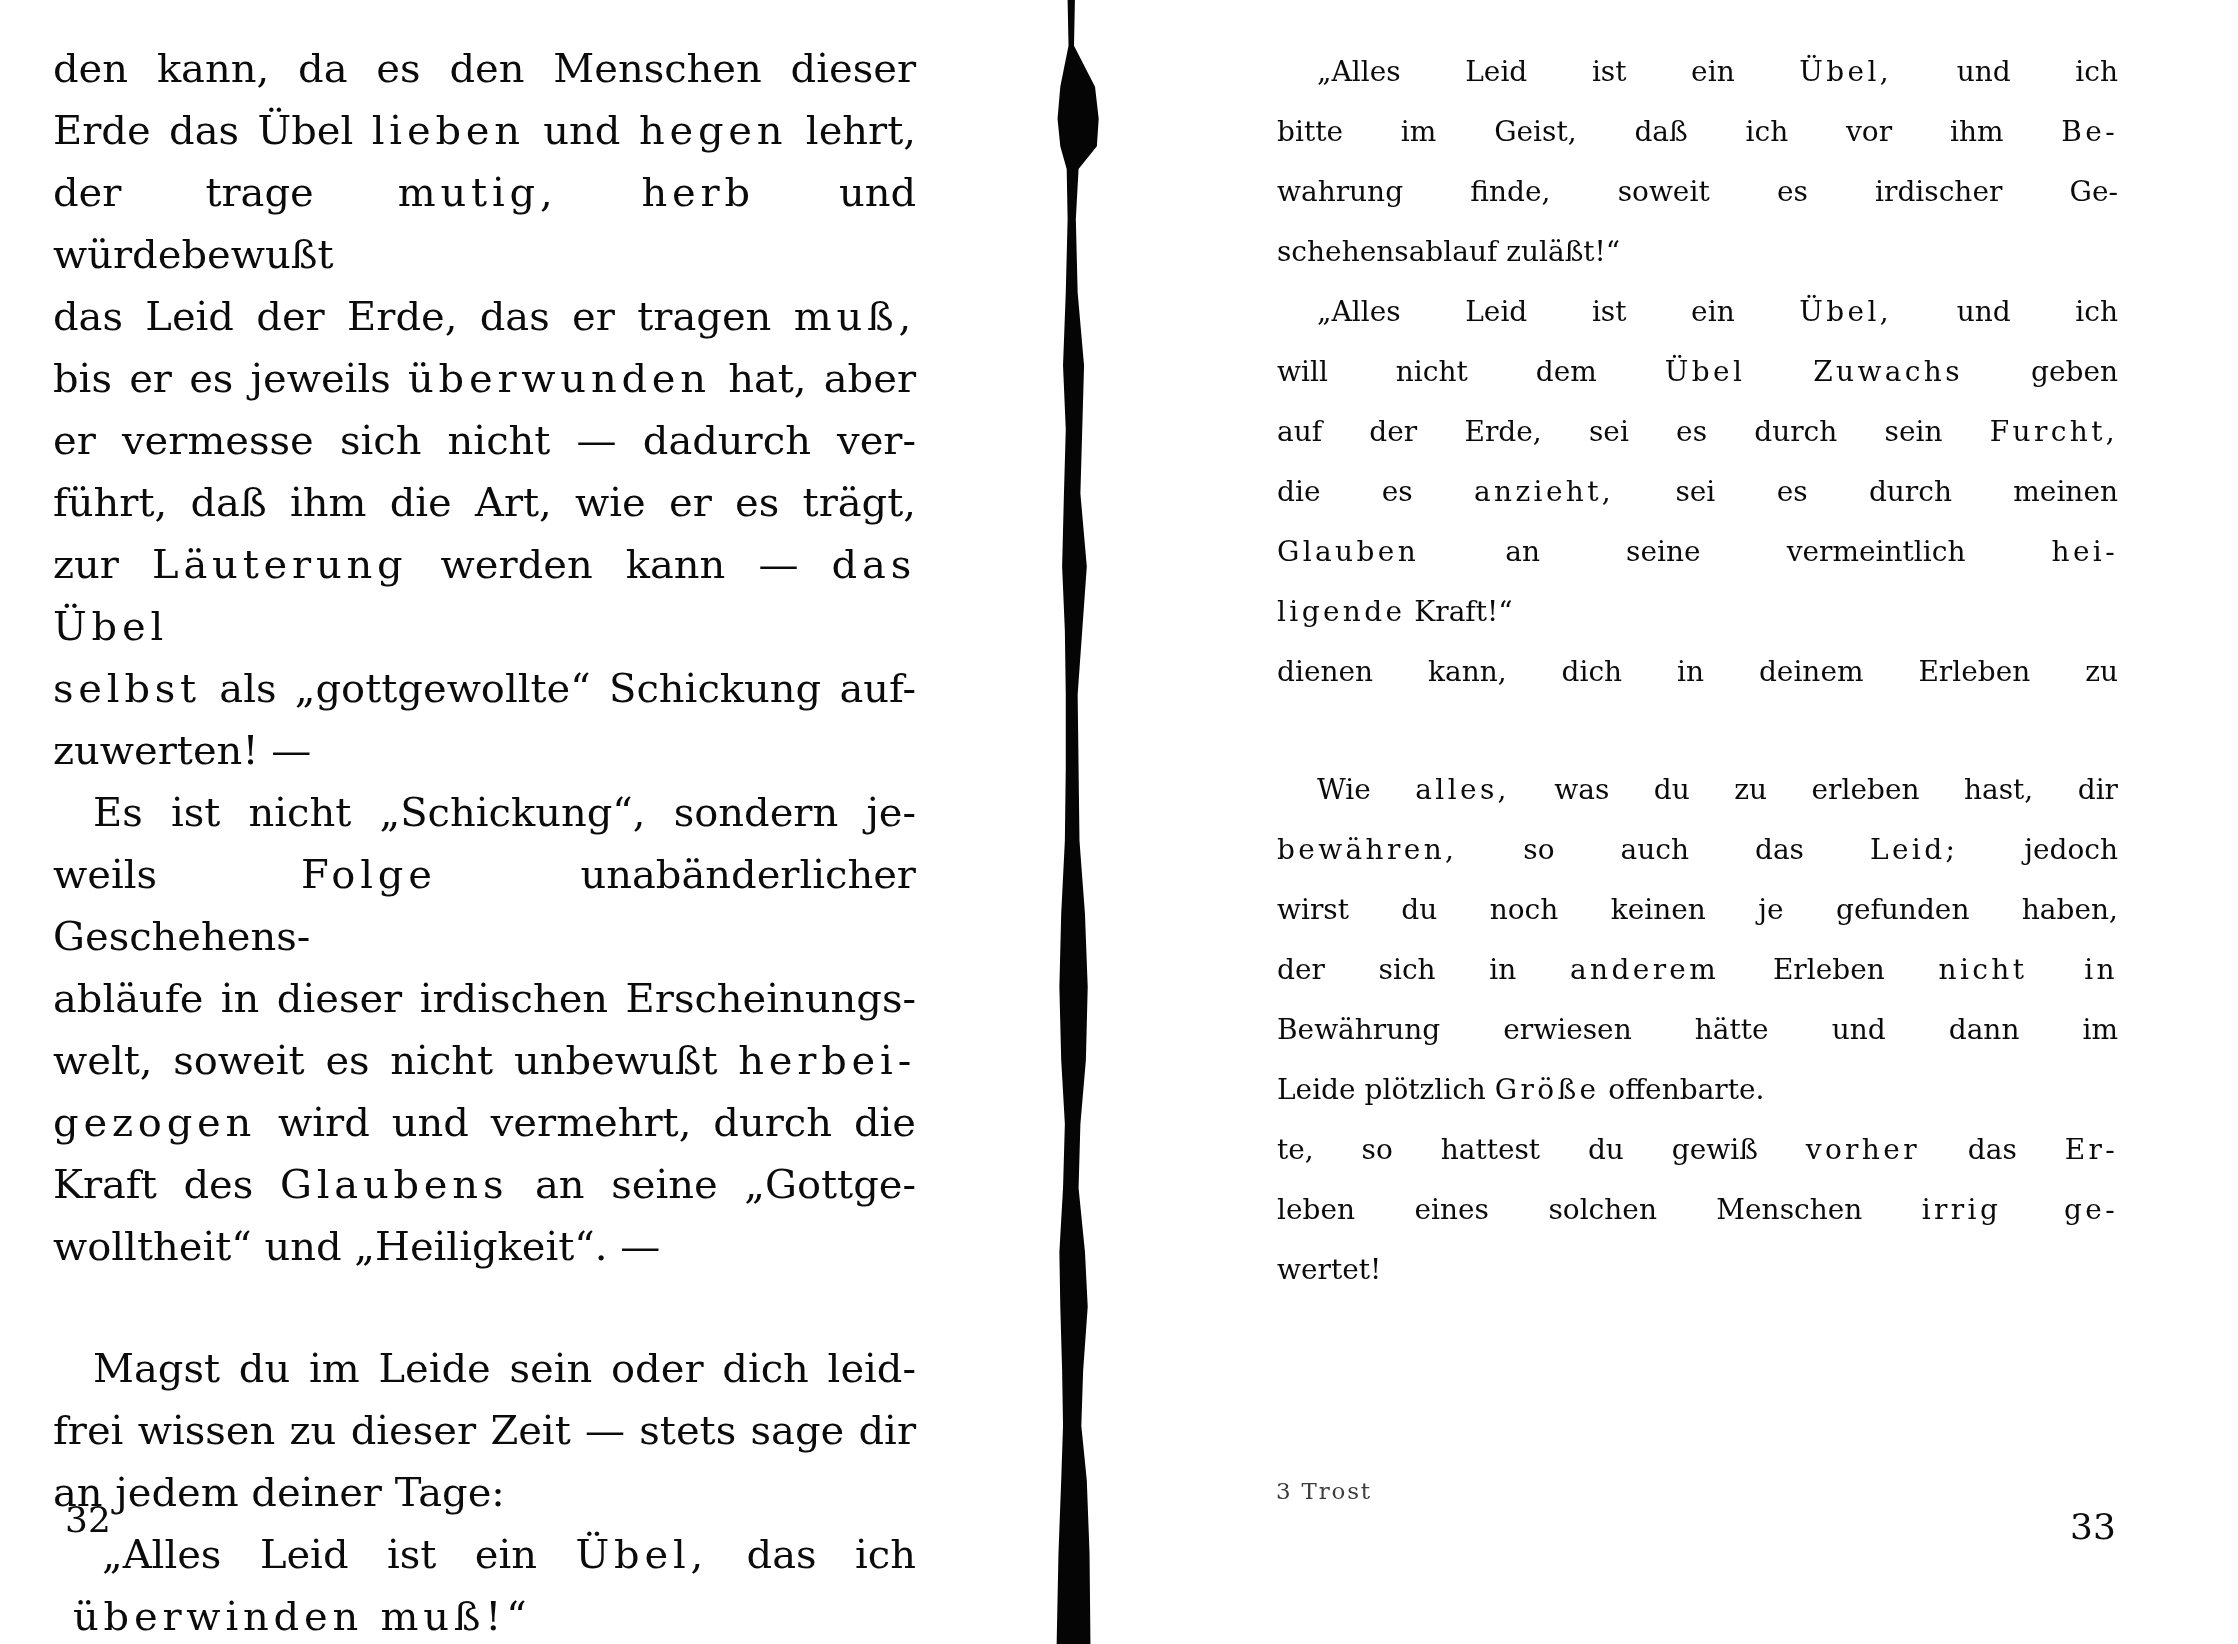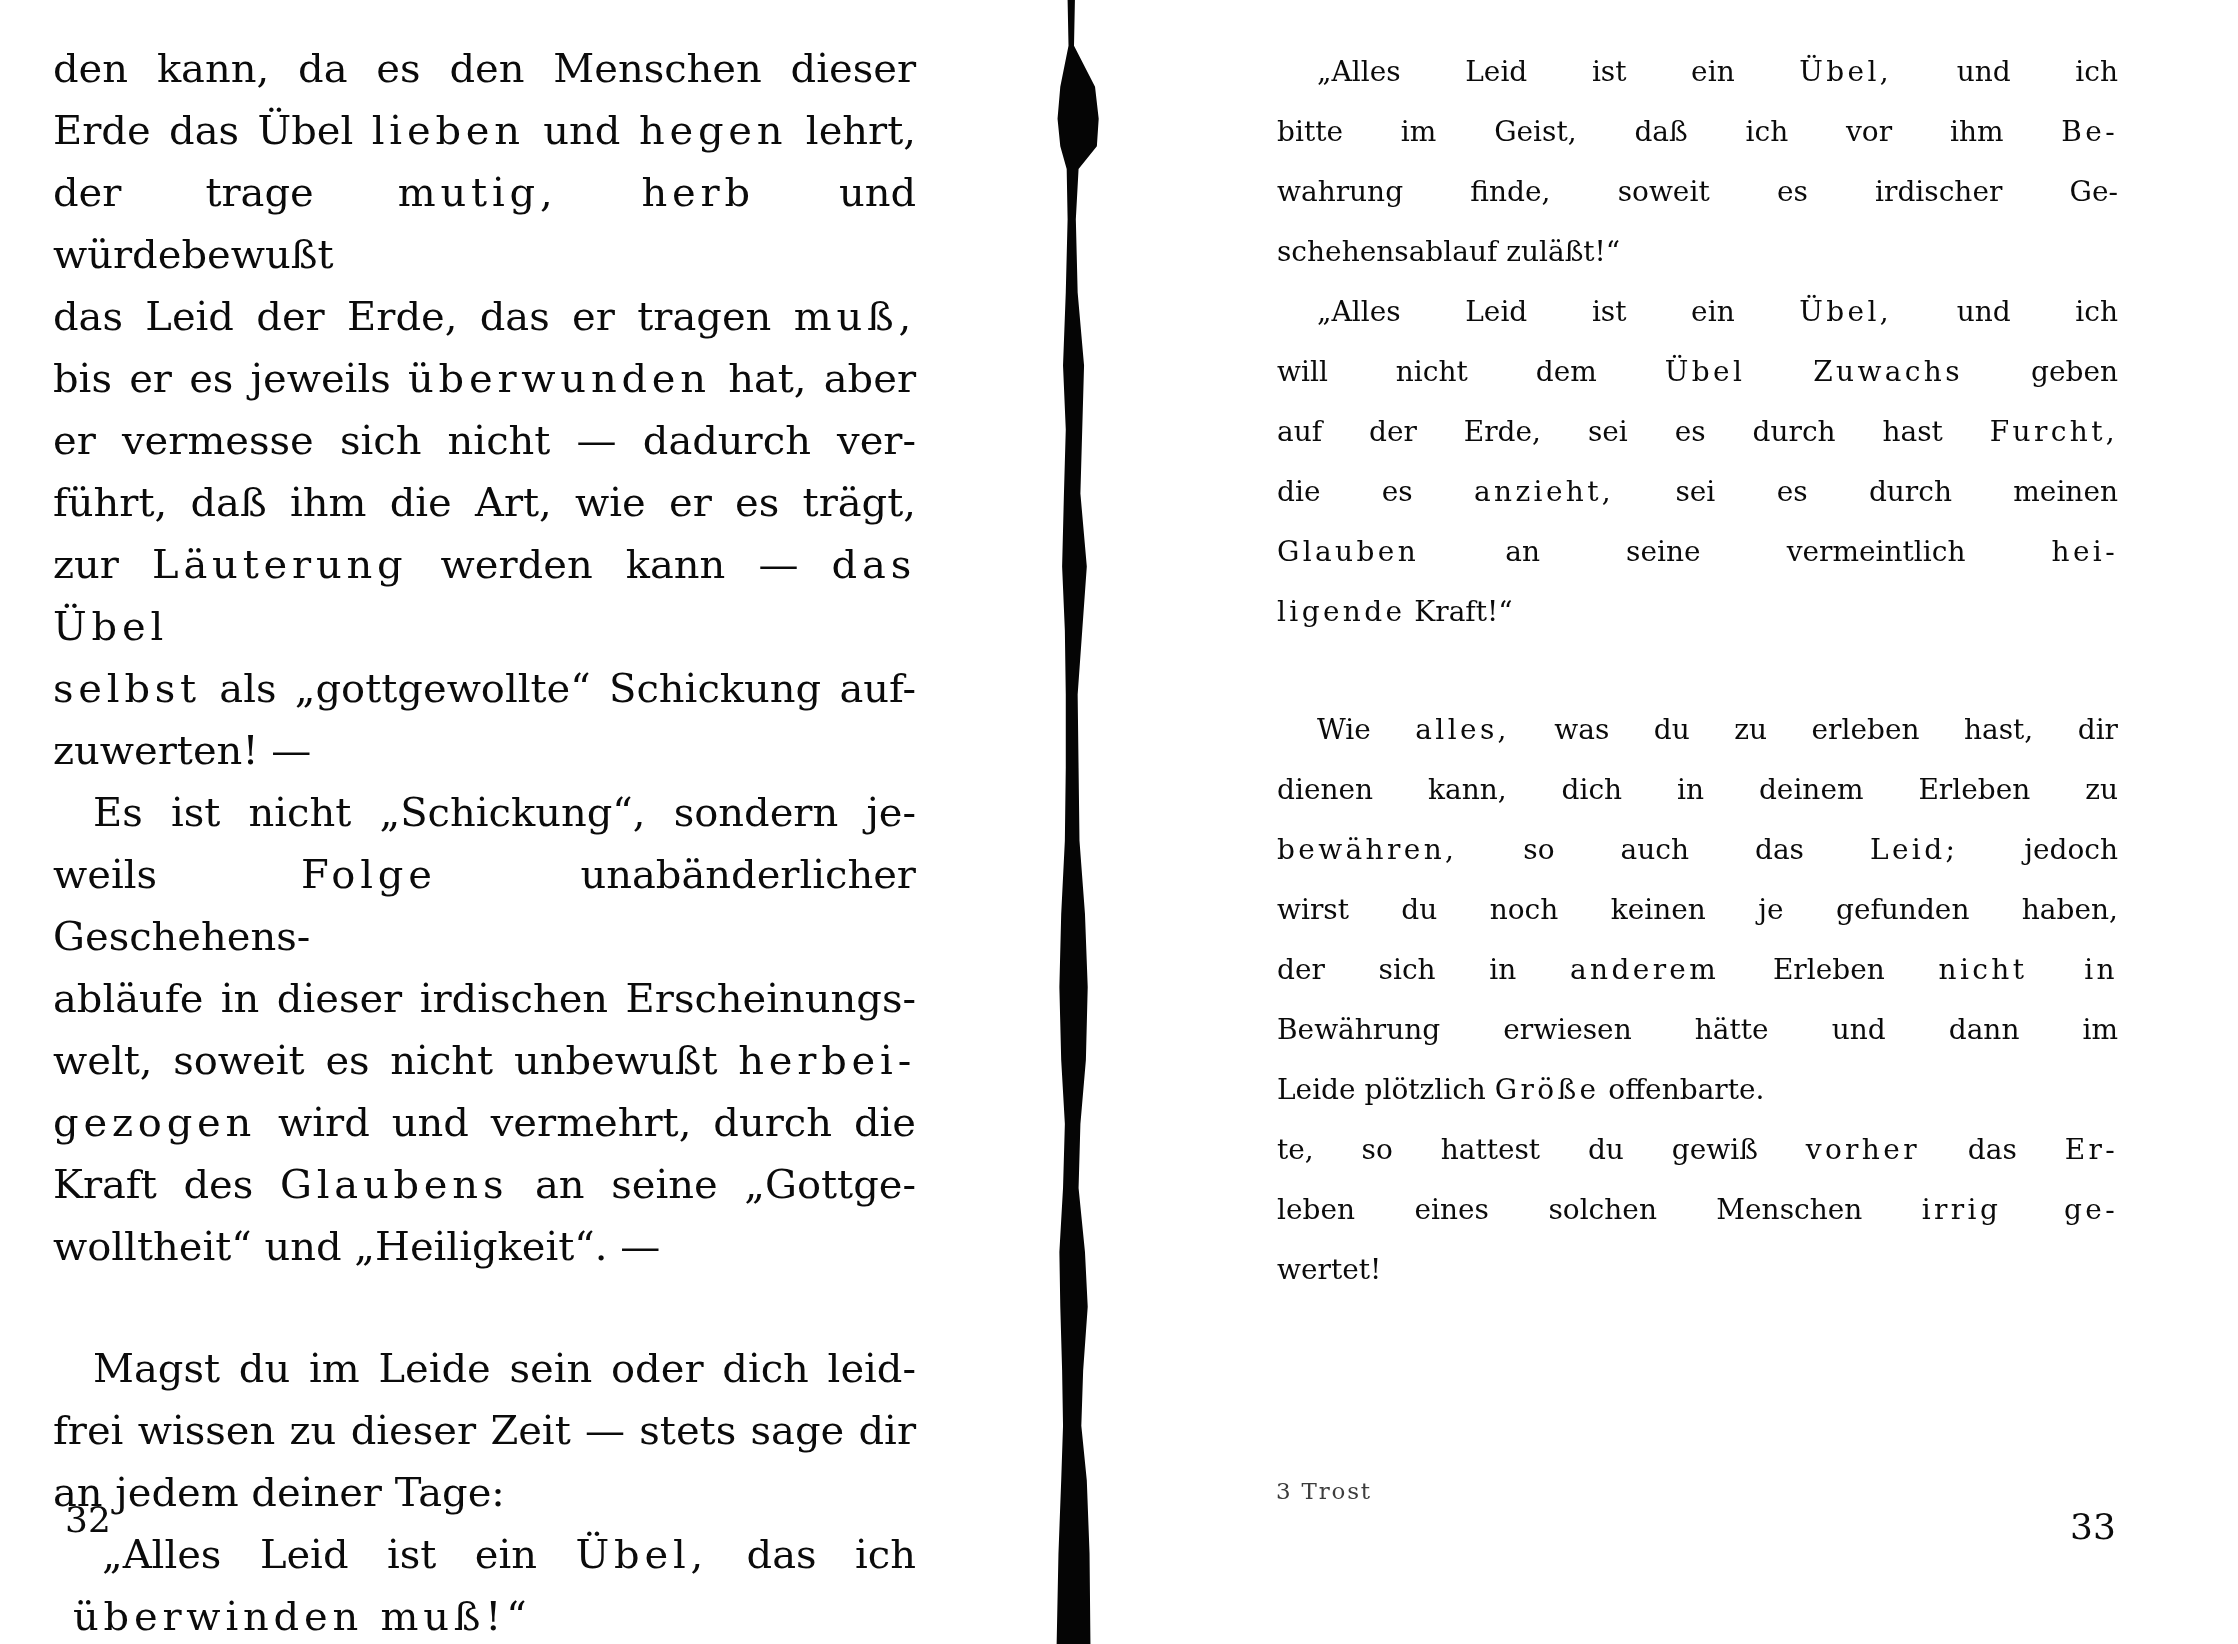--- a/index.html
+++ b/index.html
@@ -61,26 +61,26 @@
     <div class="line nojust ind3"><span class="sperr">überwinden muß!“</span></div>
   </div>
 
 <div class="page pg-right">
     <div class="line ind1"><span class="run">„Alles Leid ist ein </span><span class="sperr">Übel,</span><span class="run"> und ich</span></div>
     <div class="line"><span class="run">bitte im Geist, daß ich vor ihm </span><span class="sperr">Be-</span></div>
     <div class="line"><span class="run">wahrung finde, soweit es irdischer Ge-</span></div>
     <div class="line nojust"><span class="run">schehensablauf zuläßt!“</span></div>
     <div class="line ind1"><span class="run">„Alles Leid ist ein </span><span class="sperr">Übel,</span><span class="run"> und ich</span></div>
     <div class="line"><span class="run">will nicht dem </span><span class="sperr">Übel</span><span class="run"> </span><span class="sperr">Zuwachs</span><span class="run"> geben</span></div>
-    <div class="line"><span class="run">auf der Erde, sei es durch hast </span><span class="sperr">Furcht,</span></div>
+    <div class="line"><span class="run">auf der Erde, sei es durch sein </span><span class="sperr">Furcht,</span></div>
     <div class="line"><span class="run">die es </span><span class="sperr">anzieht,</span><span class="run"> sei es durch meinen</span></div>
     <div class="line"><span class="sperr">Glauben</span><span class="run"> an seine vermeintlich </span><span class="sperr">hei-</span></div>
     <div class="line nojust"><span class="sperr">ligende</span><span class="run"> Kraft!“</span></div>
+    <div class="line"><span class="run">dienen kann, dich in deinem Erleben zu</span></div>
     <div class="line ind1 gap"><span class="run">Wie </span><span class="sperr">alles,</span><span class="run"> was du zu erleben hast, dir</span></div>
-    <div class="line"><span class="run">dienen kann, dich in deinem Erleben zu</span></div>
     <div class="line"><span class="sperr">bewähren,</span><span class="run"> so auch das </span><span class="sperr">Leid;</span><span class="run"> jedoch</span></div>
     <div class="line"><span class="run">wirst du noch keinen je gefunden haben,</span></div>
     <div class="line"><span class="run">der sich in </span><span class="sperr">anderem</span><span class="run"> Erleben </span><span class="sperr">nicht in</span></div>
     <div class="line"><span class="run">Bewährung erwiesen hätte und dann im</span></div>
     <div class="line nojust"><span class="run">Leide plötzlich </span><span class="sperr">Größe</span><span class="run"> offenbarte.</span></div>
     <div class="line"><span class="run">te, so hattest du gewiß </span><span class="sperr">vorher</span><span class="run"> das </span><span class="sperr">Er-</span></div>
     <div class="line"><span class="run">leben eines solchen Menschen </span><span class="sperr">irrig ge-</span></div>
     <div class="line nojust"><span class="run">wertet!</span></div>
   </div>
 

